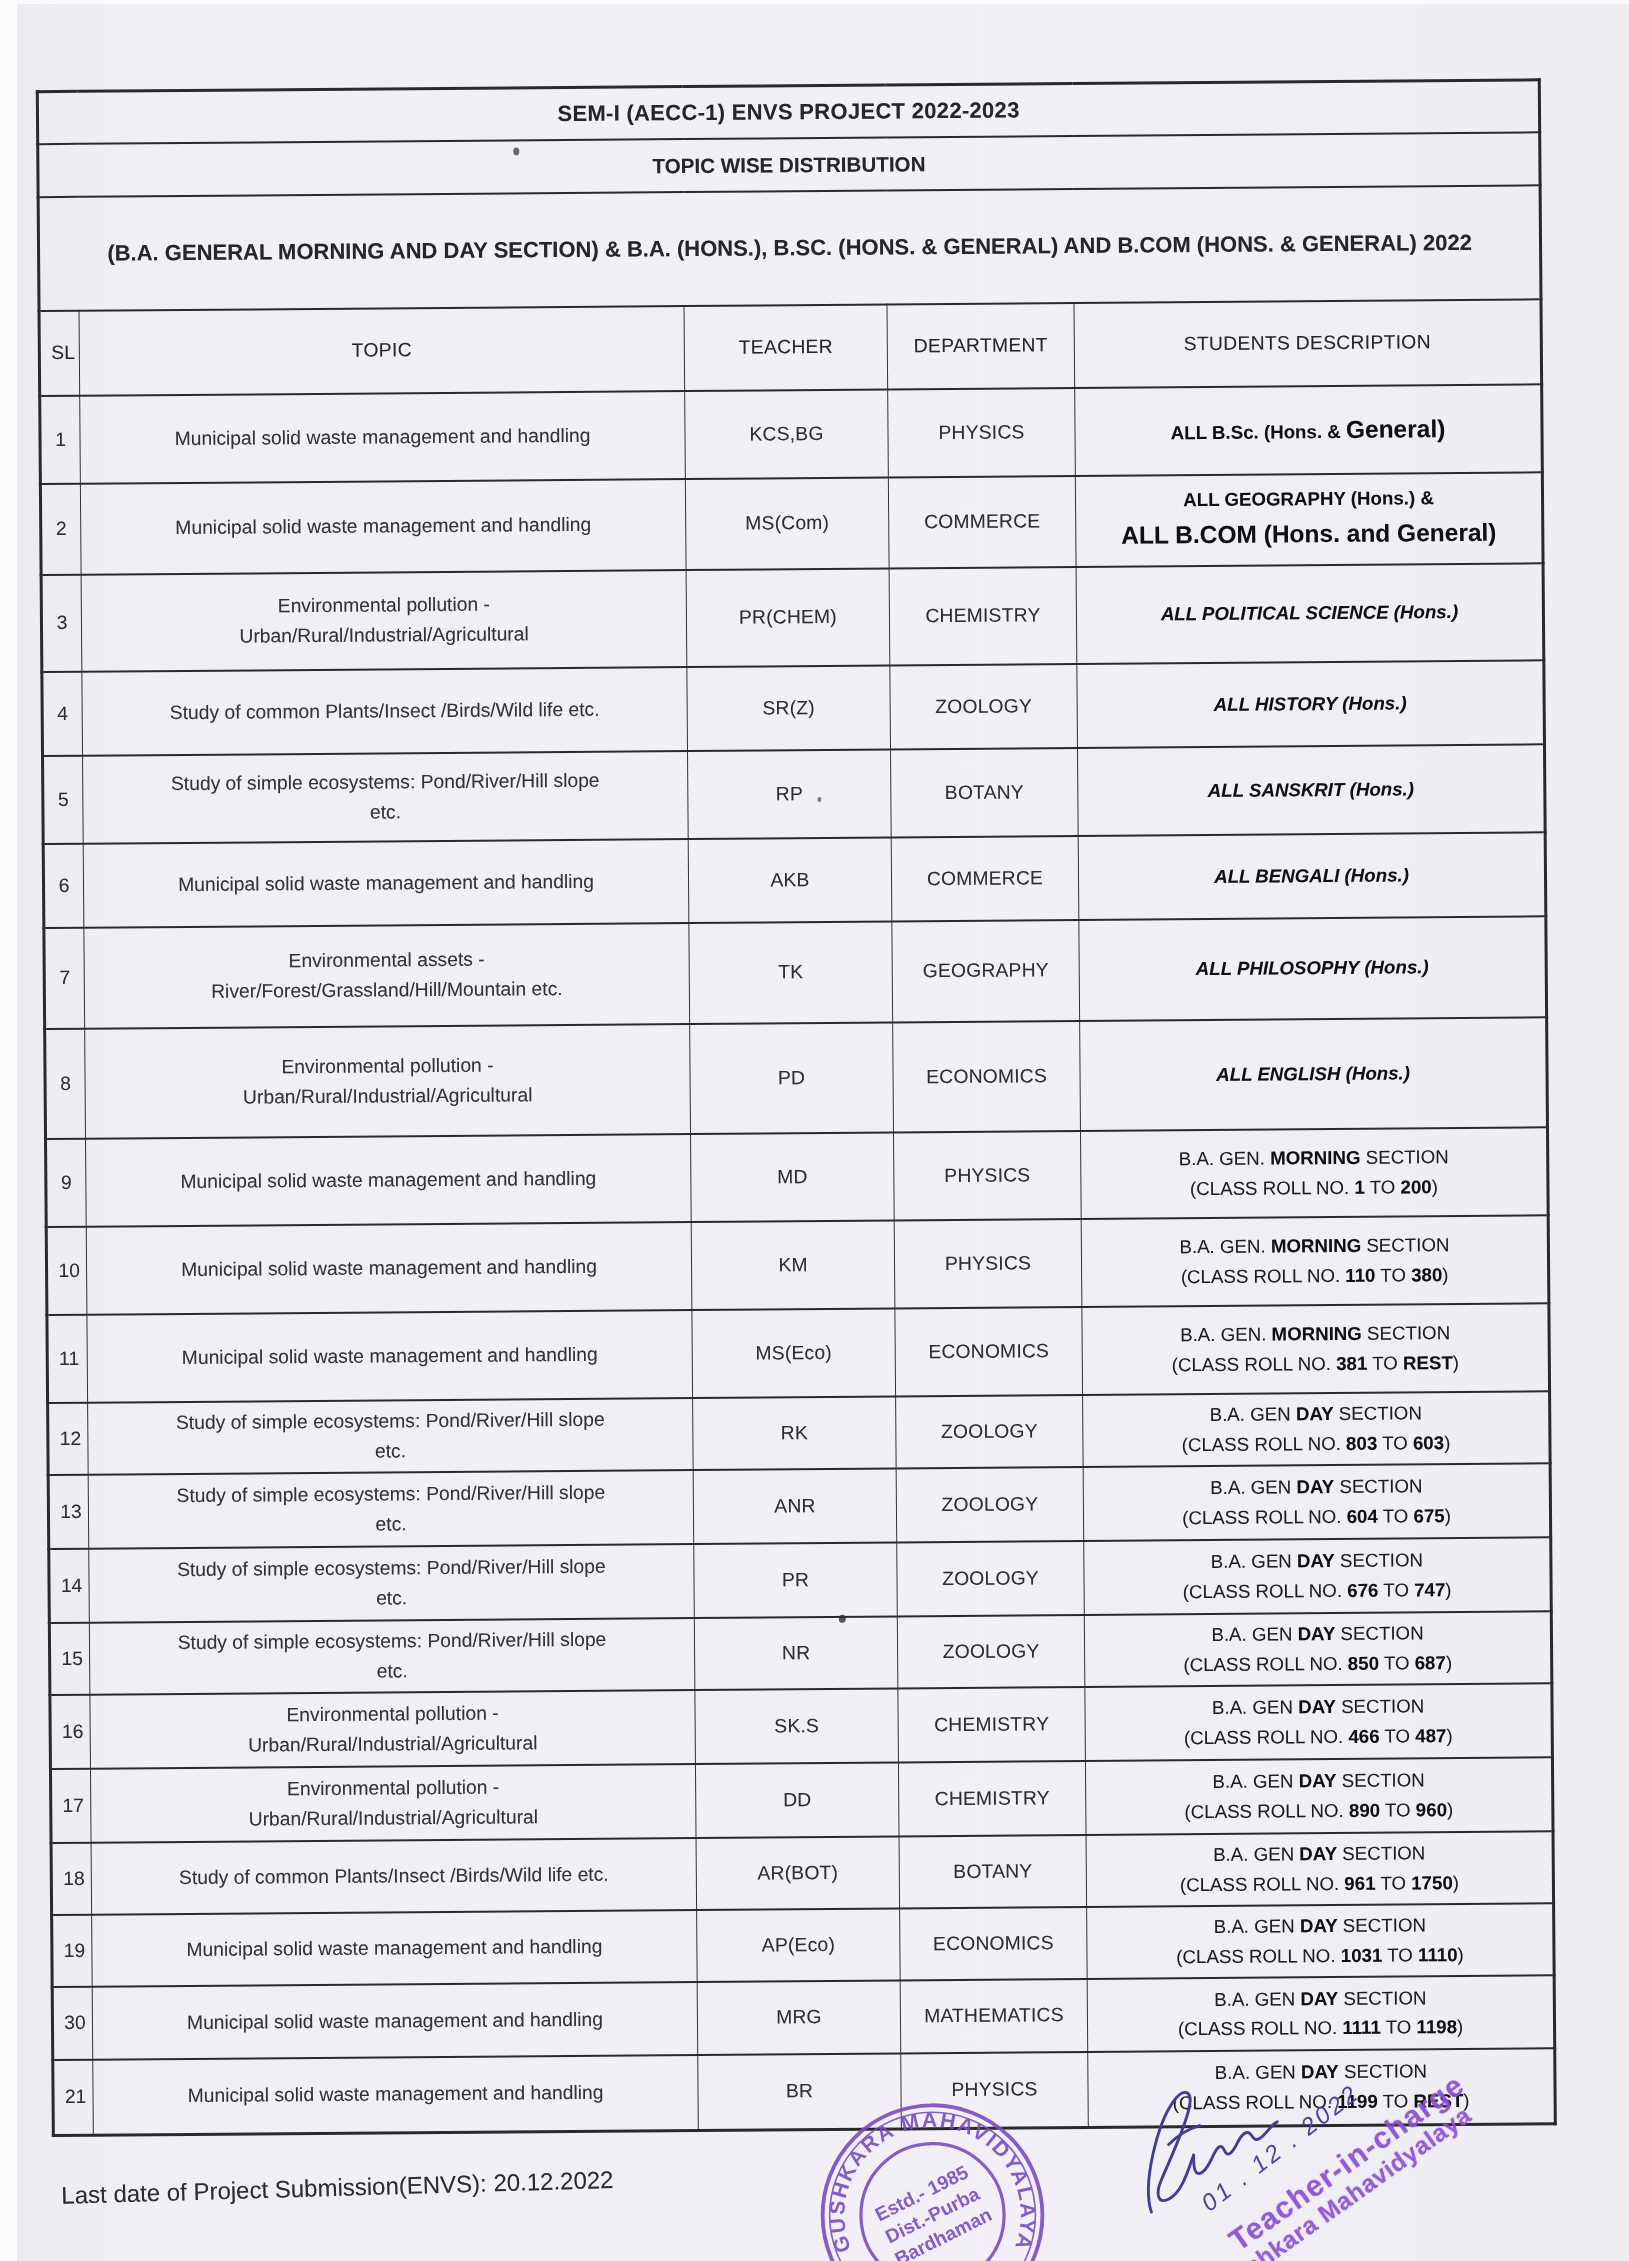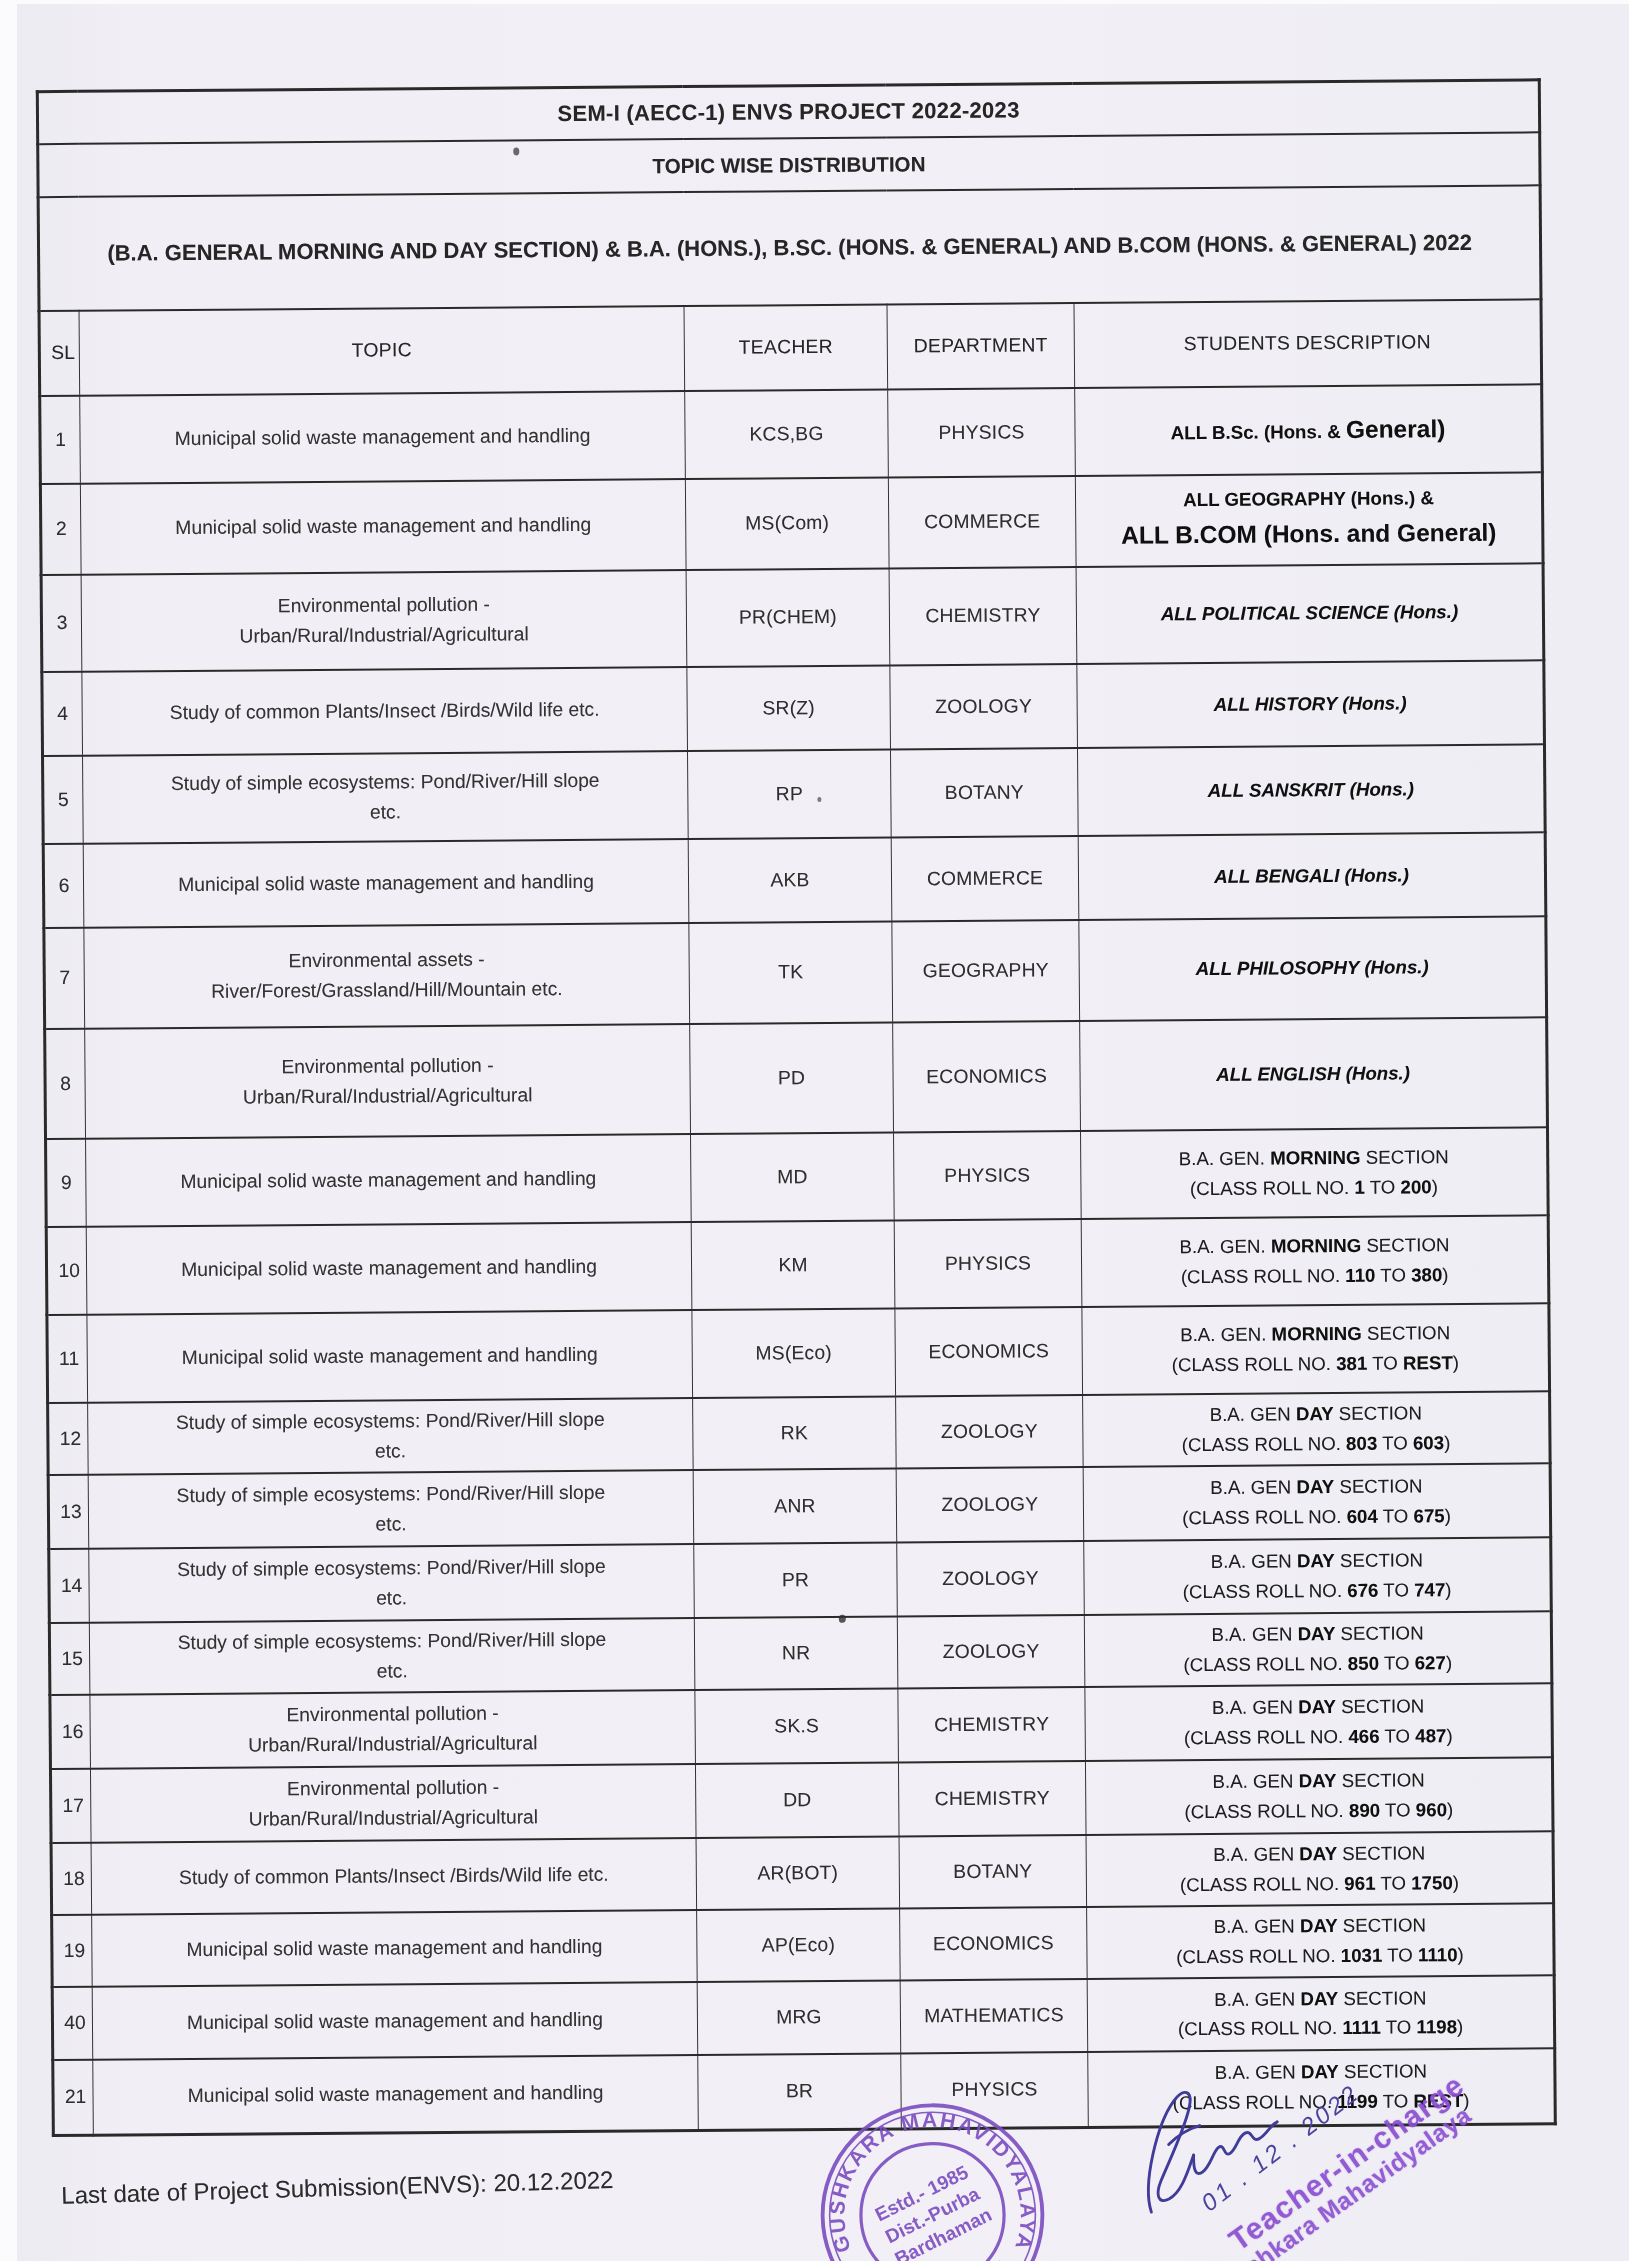--- a/index.html
+++ b/index.html
@@ -371,21 +371,21 @@
               <div class="ln"><span>etc.</span></div>
             </td>
             <td class="teacher">
               <div class="ln"><span>NR</span></div>
             </td>
             <td class="department">
               <div class="ln"><span>ZOOLOGY</span></div>
             </td>
             <td class="desc">
               <div class="ln"><span>B.A. GEN </span><span class="b">DAY</span><span> SECTION</span></div>
-              <div class="ln"><span>(CLASS ROLL NO. </span><span class="b">850</span><span> TO </span><span class="b">627</span><span>)</span></div>
+              <div class="ln"><span>(CLASS ROLL NO. </span><span class="b">850</span><span> TO </span><span class="b">687</span><span>)</span></div>
             </td>
           </tr>
           <tr style="height: 74px;">
             <td class="sl">
               <div class="ln"><span>16</span></div>
             </td>
             <td class="topic">
               <div class="ln"><span>Environmental pollution -</span></div>
               <div class="ln"><span>Urban/Rural/Industrial/Agricultural</span></div>
             </td>
@@ -450,21 +450,21 @@
             <td class="department">
               <div class="ln"><span>ECONOMICS</span></div>
             </td>
             <td class="desc">
               <div class="ln"><span>B.A. GEN </span><span class="b">DAY</span><span> SECTION</span></div>
               <div class="ln"><span>(CLASS ROLL NO. </span><span class="b">1031</span><span> TO </span><span class="b">1110</span><span>)</span></div>
             </td>
           </tr>
           <tr style="height: 70px;">
             <td class="sl">
-              <div class="ln"><span>40</span></div>
+              <div class="ln"><span>30</span></div>
             </td>
             <td class="topic">
               <div class="ln"><span>Municipal solid waste management and handling</span></div>
             </td>
             <td class="teacher">
               <div class="ln"><span>MRG</span></div>
             </td>
             <td class="department">
               <div class="ln"><span>MATHEMATICS</span></div>
             </td>

